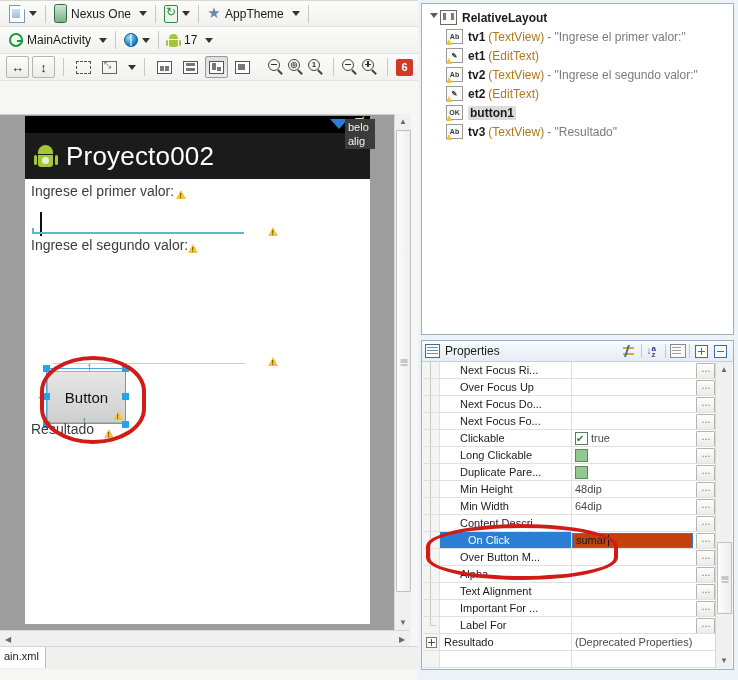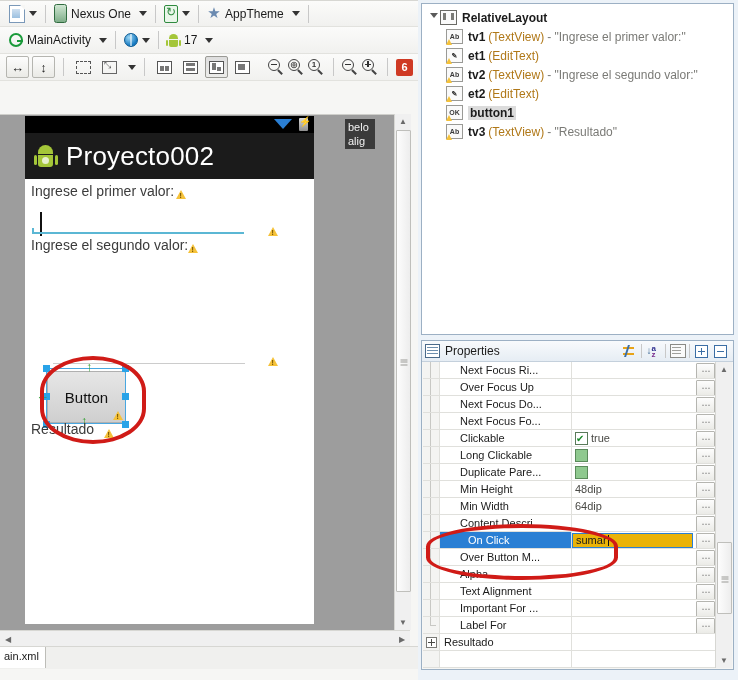--- a/index.html
+++ b/index.html
@@ -80,21 +80,21 @@
   .zm .gl{position:absolute;left:0;top:0;width:12px;height:12px;display:flex;align-items:center;justify-content:center;font-size:8px;color:#333;font-weight:bold;}
   .zm .mi{position:absolute;left:3px;top:5px;width:6px;height:1.6px;background:#333;}
   .zm .pl{position:absolute;left:5.2px;top:2.6px;width:1.6px;height:6px;background:#333;}
 
   .badge6{width:17px;height:17px;background:#cf3a24;color:#fff;font-size:11px;font-weight:bold;
           display:flex;align-items:center;justify-content:center;border-radius:2px;flex:none;}
 
   
   #canvas{position:absolute;left:0;top:114px;width:404px;height:516px;background:#9d9d9d;overflow:hidden;
           border-top:1px solid #cfcfcb;}
-  #phone{position:absolute;left:25px;top:1px;width:289px;height:508px;background:#fff;}
+  #phone{position:absolute;left:25px;top:1px;width:345px;height:508px;background:#fff;}
   #statusbar{height:17px;background:#000;position:relative;}
   #statusbar .wifi{position:absolute;right:22px;top:3px;width:0;height:0;
       border-left:9px solid transparent;border-right:9px solid transparent;border-top:10px solid #2a7fd4;}
   #statusbar .batt{position:absolute;right:6px;top:2px;width:9px;height:13px;background:linear-gradient(#d8d8d8,#8e8e8e);border-radius:1px;}
   #statusbar .batt:after{content:"\26A1";position:absolute;left:0;right:0;top:-2px;text-align:center;font-size:10px;color:#fff;}
 
   #appbar{height:46px;background:#1b1b1b;display:flex;align-items:center;padding-left:10px;}
   .appdroid{width:22px;height:24px;position:relative;margin-right:9px;}
   .appdroid i{position:absolute;background:#a4c639;}
   .appdroid .hd{left:3px;top:1px;width:15px;height:9px;border-radius:8px 8px 0 0;}
@@ -195,21 +195,21 @@
   .pname{width:132px;flex:none;padding-left:20px;box-sizing:border-box;font-size:11px;color:#1b1b1b;
          line-height:16px;border-right:1px solid #e0e0dc;background:#fff;white-space:nowrap;overflow:hidden;}
   .pval{flex:1;font-size:11px;color:#4a4a46;line-height:16px;padding-left:3px;display:flex;align-items:center;gap:3px;overflow:hidden;}
   .prow.selected .pname{background:#2a7fd4;color:#fff;padding-left:28px;}
   .prow.selected .pval{background:#fff;}
   .pbtn{width:17px;height:14px;flex:none;border:1px solid #b5b5b0;background:linear-gradient(#fdfdfd,#ebebe7);
         font-size:9px;color:#444;display:flex;align-items:center;justify-content:center;margin:1px 2px 0 0;border-radius:1px;letter-spacing:-1px;}
   .cbx{width:11px;height:11px;border:1px solid #5a7a5a;background:#fff;flex:none;position:relative;}
   .cbx.on:after{content:"\2714";position:absolute;left:0;top:-2px;font-size:10px;color:#1a8a2a;}
   .cbx.green{background:#8fc98f;border-color:#5a8a5a;}
-  .pedit{flex:1;height:15px;border:1px solid #2a7fd4;background:#eab308;font-size:11px;color:#1b1b1b;
+  .pedit{flex:1;height:15px;border:1px solid #2a7fd4;background:#c2410c;font-size:11px;color:#1b1b1b;
          line-height:13px;padding-left:3px;box-sizing:border-box;display:flex;align-items:center;position:relative;}
   .pedit .cur{width:1px;height:11px;background:#111;margin-left:1px;}
   .prow.group .pname{padding-left:14px;font-weight:normal;}
   .pexp{position:absolute;left:3px;top:3px;width:9px;height:9px;border:1px solid #7a7a76;background:#fff;}
   .pexp:before{content:"";position:absolute;left:4px;top:1px;width:1px;height:7px;background:#4a4a46;}
   .pexp:after{content:"";position:absolute;left:1px;top:4px;width:7px;height:1px;background:#4a4a46;}
   .ptree{position:absolute;left:7px;top:0;width:1px;height:100%;background:#c8c8c4;}
   .ptree.last{height:50%;}
   .ptree-h{position:absolute;left:7px;top:50%;width:6px;height:1px;background:#c8c8c4;}
 </style>
@@ -705,20 +705,21 @@
               <span style="flex:1"></span>
               <span class="pbtn">⋯</span>
             </span>
         </div>
 
         <div class="prow group">
           <span class="pgutter">
               <i class="pexp"></i>
             </span>
           <span class="pname" style="padding-left:4px;">Resultado</span>
+          <span class="pval">(Deprecated Properties)</span>
         </div>
 
         <div class="prow">
           <span class="pgutter"></span>
           <span class="pname"></span>
           <span class="pval"></span>
         </div>
       </div>
 
       <div class="vscroll" style="right:1px;top:21px;width:16px;bottom:1px;">

